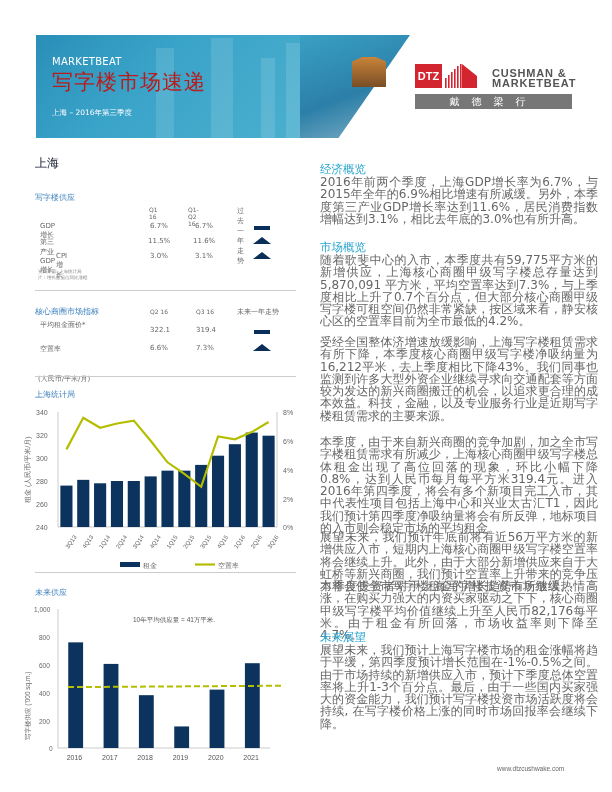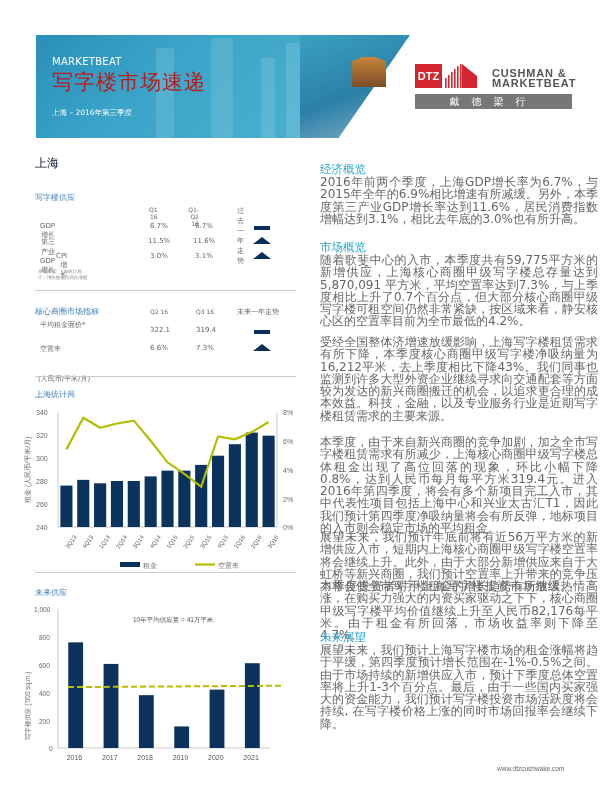--- a/index.html
+++ b/index.html
@@ -12,21 +12,21 @@
 .mb{position:absolute;left:52px;top:56px;color:#fff;font-size:10px;letter-spacing:0.3px;}
 .mb-title{position:absolute;left:52px;top:68px;color:#b91c1c;font-size:21px;letter-spacing:1px;}
 .mb-sub{position:absolute;left:52px;top:108px;color:#fff;font-size:7.5px;}
 .logo{position:absolute;left:415px;top:64px;}
 .dtz{position:absolute;left:0;top:0;width:27px;height:24px;background:#d2252f;color:#fff;font-size:11px;font-weight:bold;text-align:center;line-height:24px;font-family:"Liberation Sans",sans-serif;}
 .cwbars{position:absolute;left:30px;top:0;width:40px;height:24px;}
 .cw{position:absolute;left:77px;top:4px;color:#555;font-family:Liberation Sans, sans-serif;font-weight:bold;font-size:11px;line-height:10px;letter-spacing:0.8px;}
 .cnbar{position:absolute;left:0;top:30px;width:157px;height:15px;background:#777;color:#fff;font-size:10px;text-align:center;line-height:15px;letter-spacing:12px;}
 .h-city{position:absolute;left:35px;top:155px;font-size:12px;color:#0f172a;}
 .sec{position:absolute;font-size:8px;color:#3a7fbd;}
-.tbl{position:absolute;font-size:7px;color:#666;text-align:right;}
+.tbl{position:absolute;font-size:7px;color:#666;}
 .hr{position:absolute;left:35px;width:261px;height:1px;background:#ccc;}
 .note{position:absolute;left:38px;font-size:4.5px;color:#888;line-height:6px;}
 .rt-h{position:absolute;left:320px;font-size:11.5px;color:#2aa6cf;}
 .rt-p{position:absolute;left:320px;width:278px;font-size:12px;line-height:12.3px;color:#666;text-align:justify;}
 .footer{position:absolute;left:497px;top:765px;font-size:6.5px;color:#666;font-family:"Liberation Sans",sans-serif;}
 .trend-bar{display:inline-block;width:16px;height:4px;background:#0b2e59;}
 .trend-up{display:inline-block;width:0;height:0;border-left:9px solid transparent;border-right:9px solid transparent;border-bottom:7px solid #0b2e59;}
 svg text{font-family:"Liberation Sans",sans-serif;}
 </style>
 </head>

